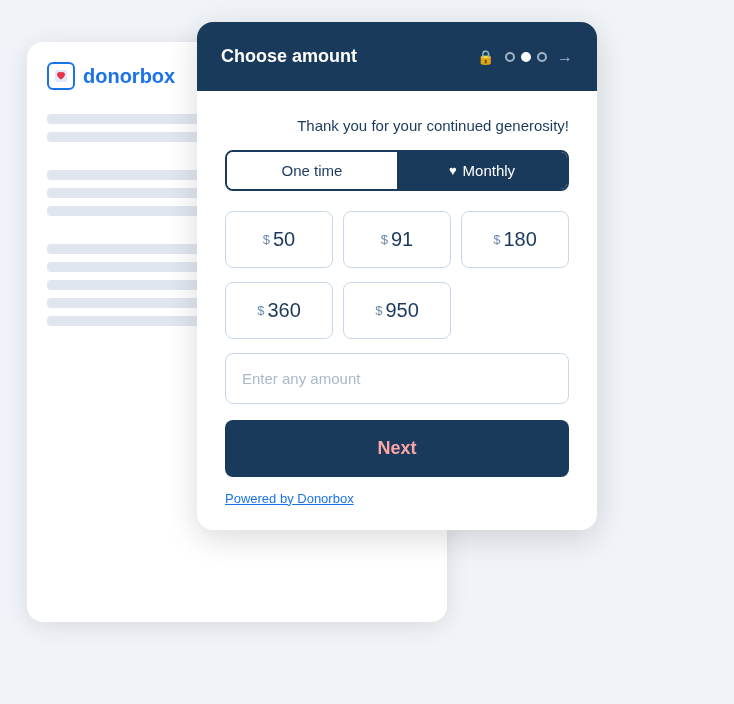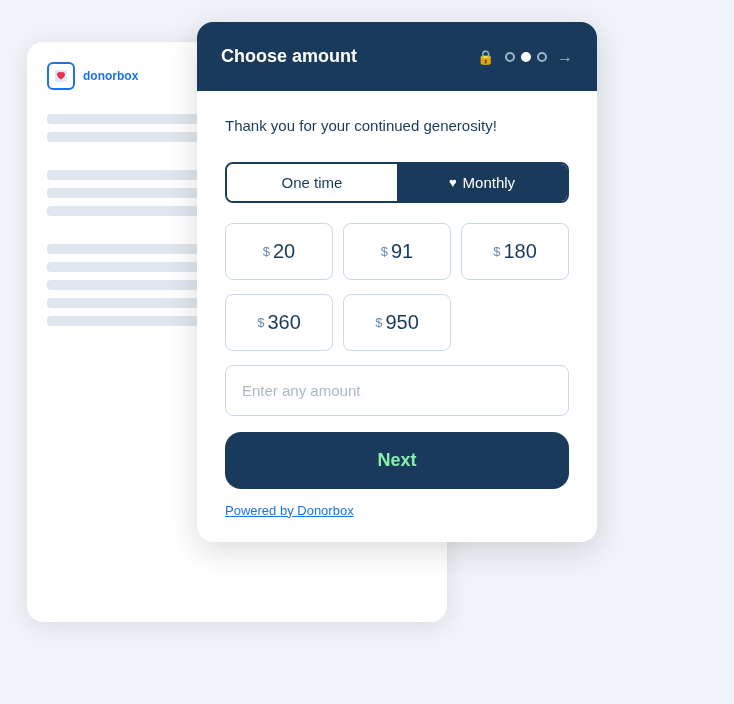--- a/index.html
+++ b/index.html
@@ -49,21 +49,21 @@
       align-items: center;
       justify-content: center;
     }
 
     .donorbox-logo-icon svg {
       width: 16px;
       height: 16px;
     }
 
     .donorbox-logo-text {
-      font-size: 12px;
+      font-size: 20px;
       font-weight: 700;
       color: #1a73e8;
     }
 
     .sidebar-lines {
       display: flex;
       flex-direction: column;
       gap: 10px;
       margin-top: 10px;
     }
@@ -146,25 +146,25 @@
     .step-arrow {
       color: #a0b4c8;
       font-size: 16px;
     }
 
     .widget-body {
       padding: 24px 28px;
     }
 
     .thank-you-text {
-      text-align: left;
+      text-align: right;
       color: #1a3a5c;
       font-size: 15px;
       line-height: 1.5;
-      margin-bottom: 24px;
+      margin-bottom: 12px;
     }
 
     
     .frequency-toggle {
       display: flex;
       border: 2px solid #1a3a5c;
       border-radius: 8px;
       overflow: hidden;
       margin-bottom: 20px;
     }
@@ -250,23 +250,23 @@
     }
 
     .custom-amount-input::placeholder {
       color: #aab8c8;
     }
 
     
     .next-btn {
       width: 100%;
       background: #1a3a5c;
-      color: #86efac;
+      color: #fca5a5;
       border: none;
-      border-radius: 16px;
+      border-radius: 8px;
       padding: 18px 0;
       font-size: 18px;
       font-weight: 600;
       cursor: pointer;
       margin-bottom: 14px;
     }
 
     .powered-by {
       font-size: 13px;
     }
@@ -339,21 +339,21 @@
         <button class="toggle-btn active">
           <span class="heart-icon">♥</span>
           <span>Monthly</span>
         </button>
       </div>
 
       
       <div class="amount-grid">
         <button class="amount-btn">
           <span class="amount-currency">$</span>
-          <span class="amount-value">20</span>
+          <span class="amount-value">50</span>
         </button>
         <button class="amount-btn">
           <span class="amount-currency">$</span>
           <span class="amount-value">91</span>
         </button>
         <button class="amount-btn">
           <span class="amount-currency">$</span>
           <span class="amount-value">180</span>
         </button>
       </div>

